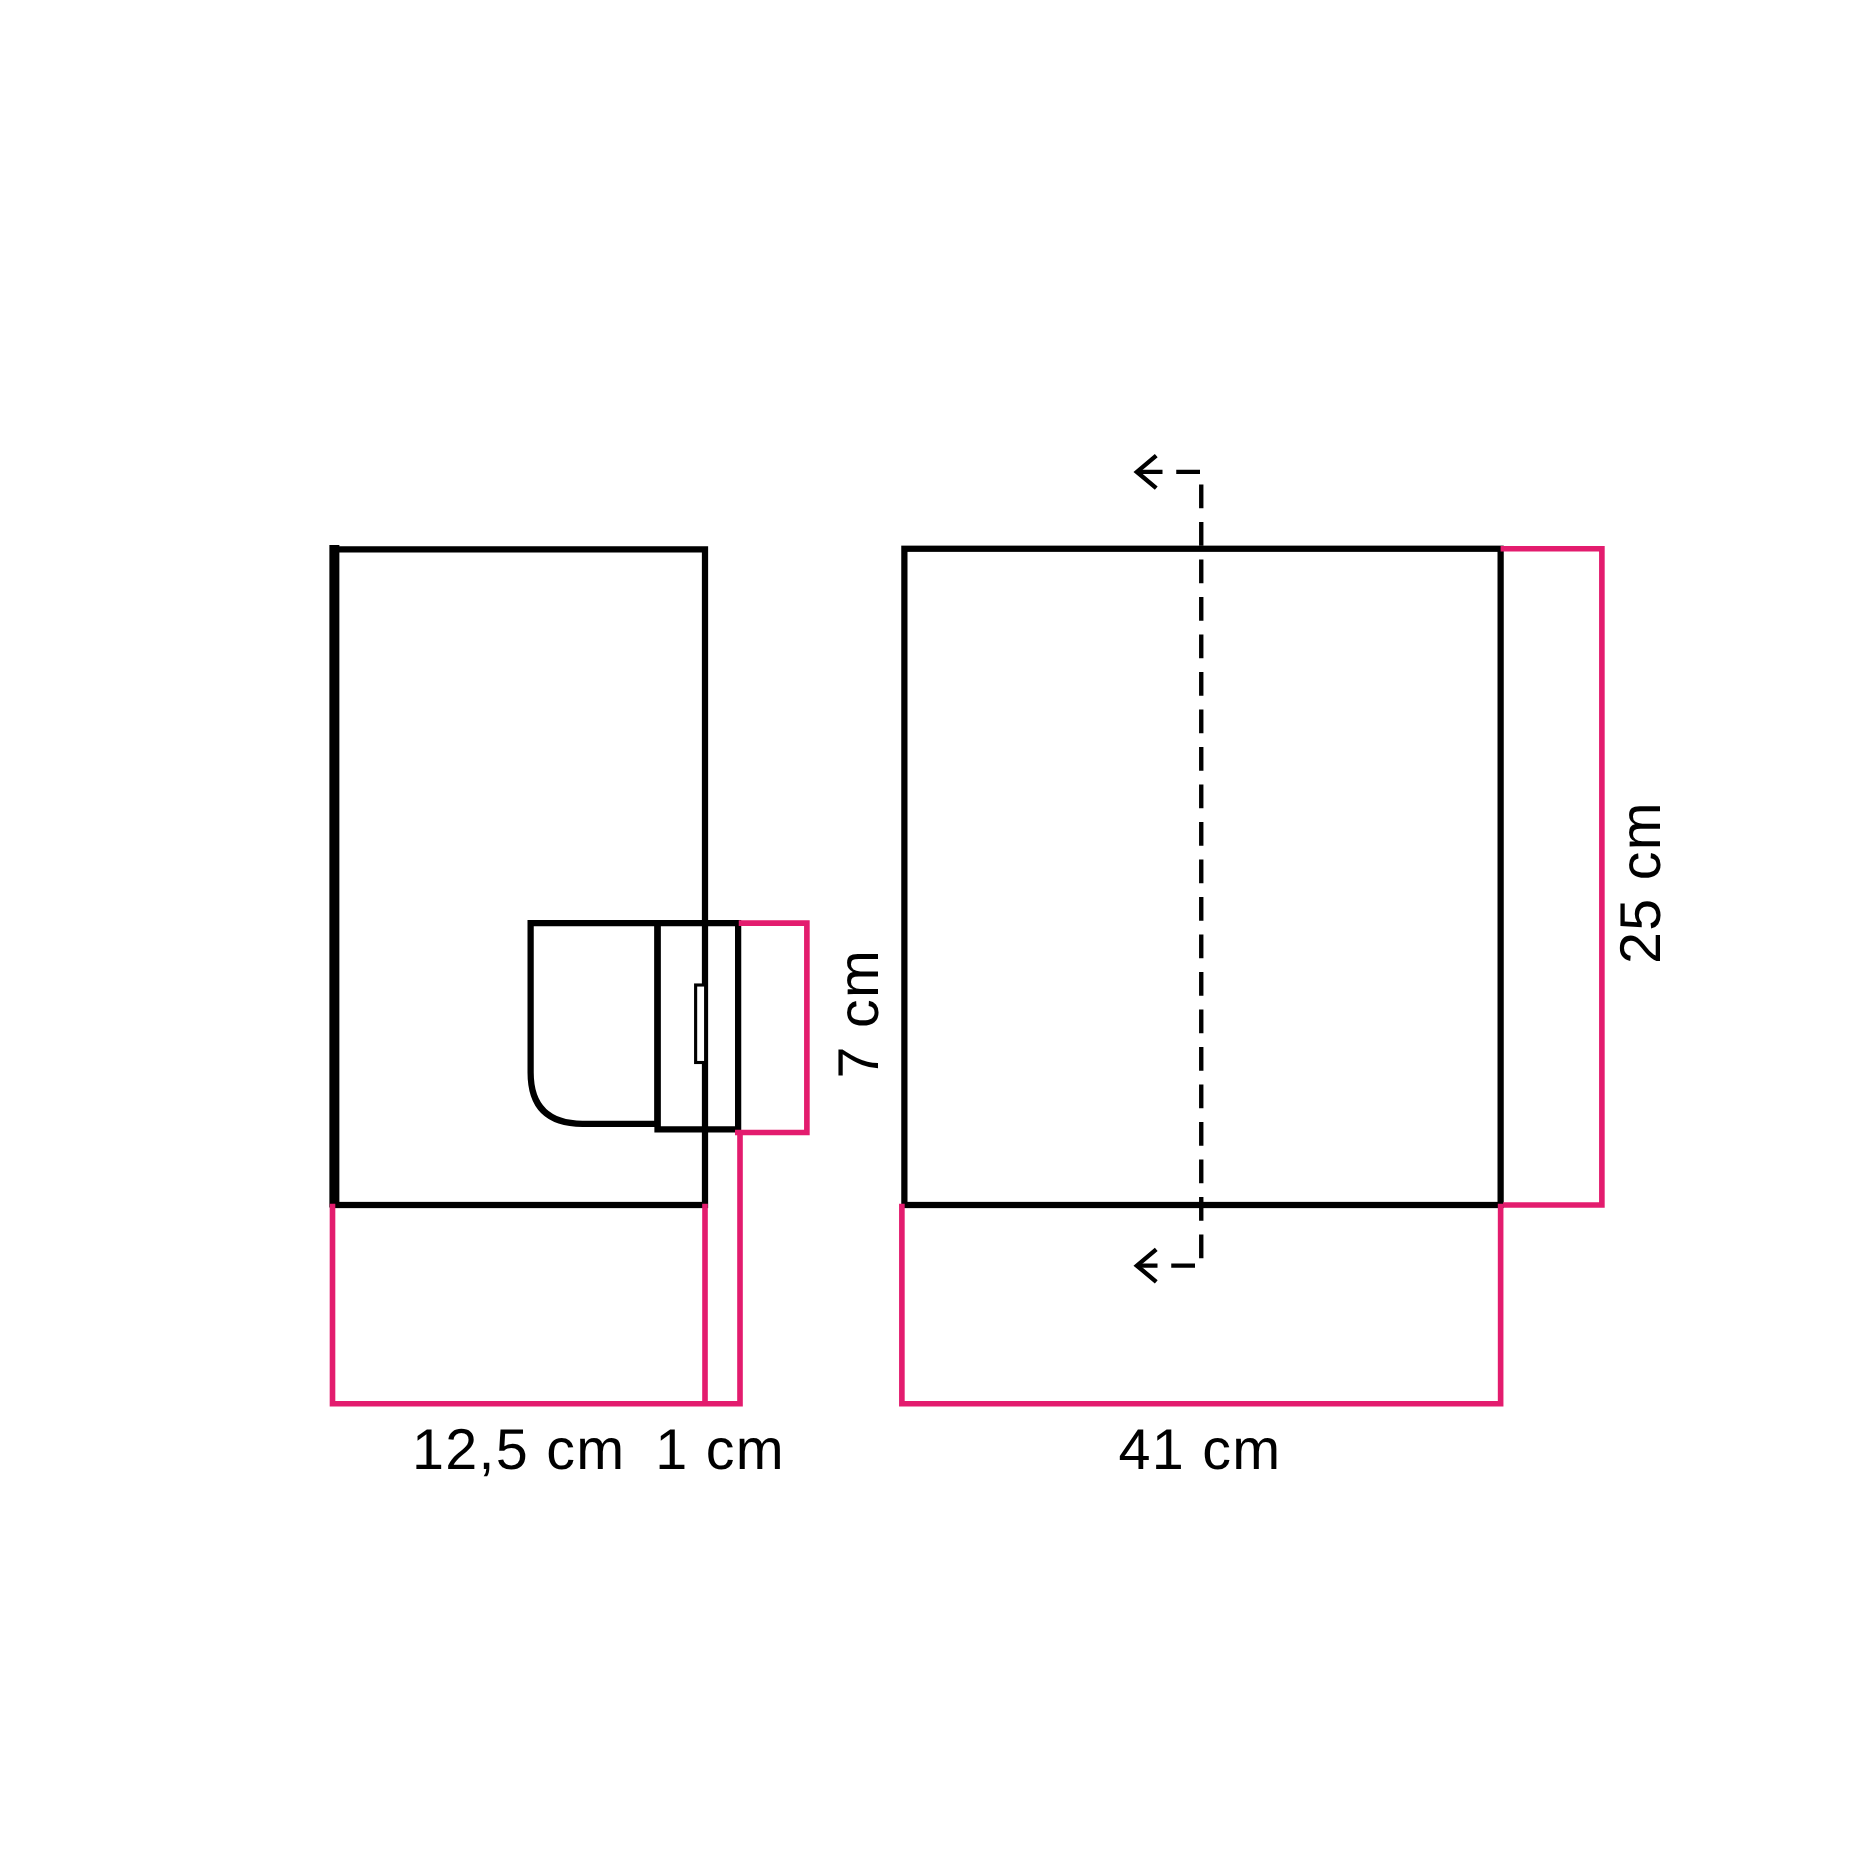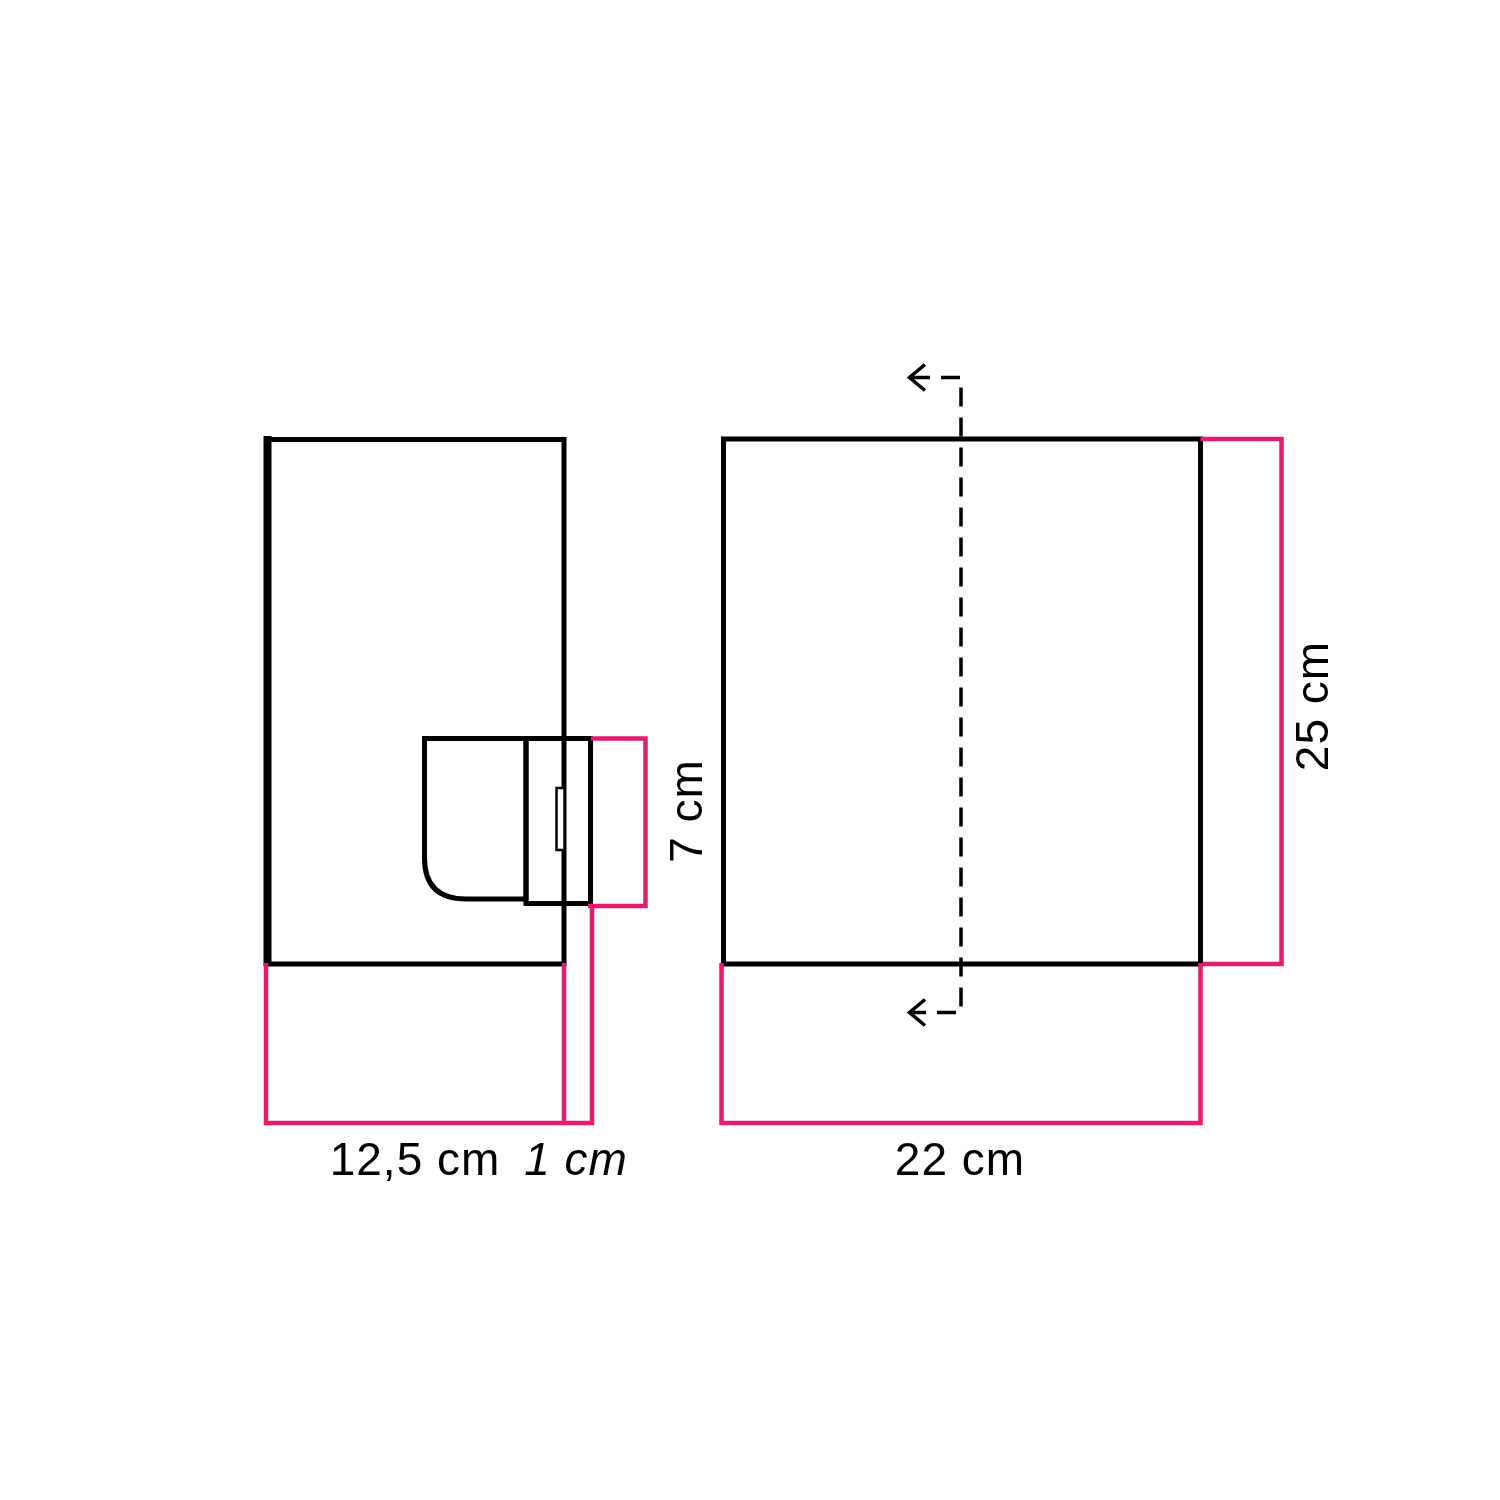--- a/index.html
+++ b/index.html
@@ -75,21 +75,21 @@
     <g fill="none" stroke="var(--dimension-accent, #e31c6e)" stroke-width="4.5">
 
       <path d="M 721.5 963 V 1123 H 1200.5 V 963"></path>
 
       <path d="M 1200.5 439 H 1281.5 V 964 H 1202.5"></path>
     </g>
   </svg>
 
   <div class="dim-label" style="left:415px; top:1159px;text-align:center;">12,5 cm</div>
 
-  <div class="dim-label" style="left:576px; top:1159px;font-style:italic;">1 cm</div>
+  <div class="dim-label" style="left:576px; top:1159px;">1 cm</div>
 
   <div class="dim-label vertical" style="left:686px; top:811px;">7 cm</div>
 
-  <div class="dim-label" style="left:960px; top:1159px;">22 cm</div>
+  <div class="dim-label" style="left:960px; top:1159px;">41 cm</div>
 
   <div class="dim-label vertical" style="left:1312px; top:706px;">25 cm</div>
 
 </div>
 
 </body></html>

